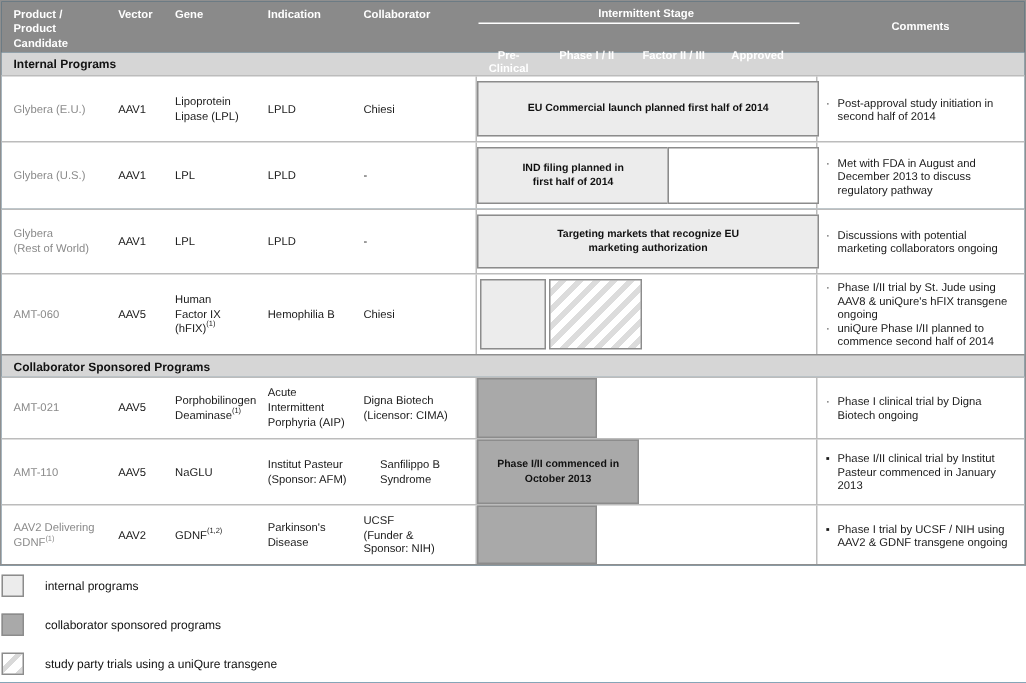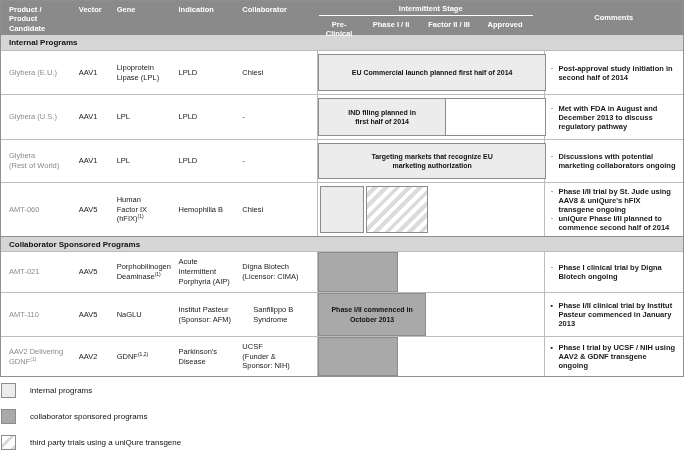--- a/index.html
+++ b/index.html
@@ -18,21 +18,21 @@
   .c-prod   { width: 78px;  padding-left: 8px; padding-right: 4px; }
   .c-vec    { width: 38px;  padding-right: 2px; }
   .c-gene   { width: 62px;  padding-right: 2px; }
   .c-ind    { width: 64px;  padding-right: 2px; }
   .c-collab { width: 75px;  padding-right: 2px; }
   .c-stage  { width: 228px; position: relative; }
   .c-com    { width: 139px; }
 
   .ds-title { text-align: center; padding-top: 3px; font-size: 7.5px; }
   .ds-line  { position: absolute; left: 2px; top: 14px; width: 214px; height: 1px; background: #fff; }
-  .ds-stages{ display: flex; margin-top: 8px; width: 216px; }
+  .ds-stages{ display: flex; margin-top: 20px; width: 216px; }
   .ds-stage { text-align: center; line-height: 1.15; }
   .ds-stage:nth-child(1){ width: 44px; }
   .ds-stage:nth-child(2){ width: 60px; }
   .ds-stage:nth-child(3){ width: 56px; }
   .ds-stage:nth-child(4){ width: 56px; }
   .thead .c-com { display: flex; align-items: center; justify-content: center; padding: 0; }
 
   
   .section-row {
     height: 15px; background: #d6d6d6; border-top: 1px solid #8f8f8f;
@@ -55,21 +55,21 @@
     padding: 0 4px;
   }
   .bar.internal { background: #ececec; }
   .bar.collab   { background: #a9a9a9; }
   .bar.hatch    { background: repeating-linear-gradient(135deg, #fff 0px, #fff 4px, #dcdcdc 4px, #dcdcdc 8px); }
   .bar.emptybox { background: #fff; }
 
   
   .citem { display: flex; align-items: flex-start; }
   .cbullet { width: 13px; flex-shrink: 0; text-align: center; }
-  .ctext { flex: 1; padding-right: 2px; font-weight: bold; }
+  .ctext { flex: 1; padding-right: 2px; }
   .c-com-inner { display: flex; flex-direction: column; justify-content: center; height: 100%; }
 
   sup { font-size: 5px; vertical-align: super; line-height: 0; }
 
   
   .legend { margin: 6px 0 0 1px; }
   .legend-item { display: flex; align-items: center; margin-bottom: 11px; }
   .swatch { width: 15px; height: 15px; border: 1px solid #8c8c8c; flex-shrink: 0; }
   .swatch.internal { background: #ececec; }
   .swatch.collab   { background: #a9a9a9; }
@@ -347,15 +347,15 @@
   <div class="legend-item">
     <div class="swatch internal"></div>
     <div class="legend-label">internal programs</div>
   </div>
   <div class="legend-item">
     <div class="swatch collab"></div>
     <div class="legend-label">collaborator sponsored programs</div>
   </div>
   <div class="legend-item">
     <div class="swatch hatch"></div>
-    <div class="legend-label">third party trials using a uniQure transgene</div>
+    <div class="legend-label">study party trials using a uniQure transgene</div>
   </div>
 </div>
 
 </body></html>

